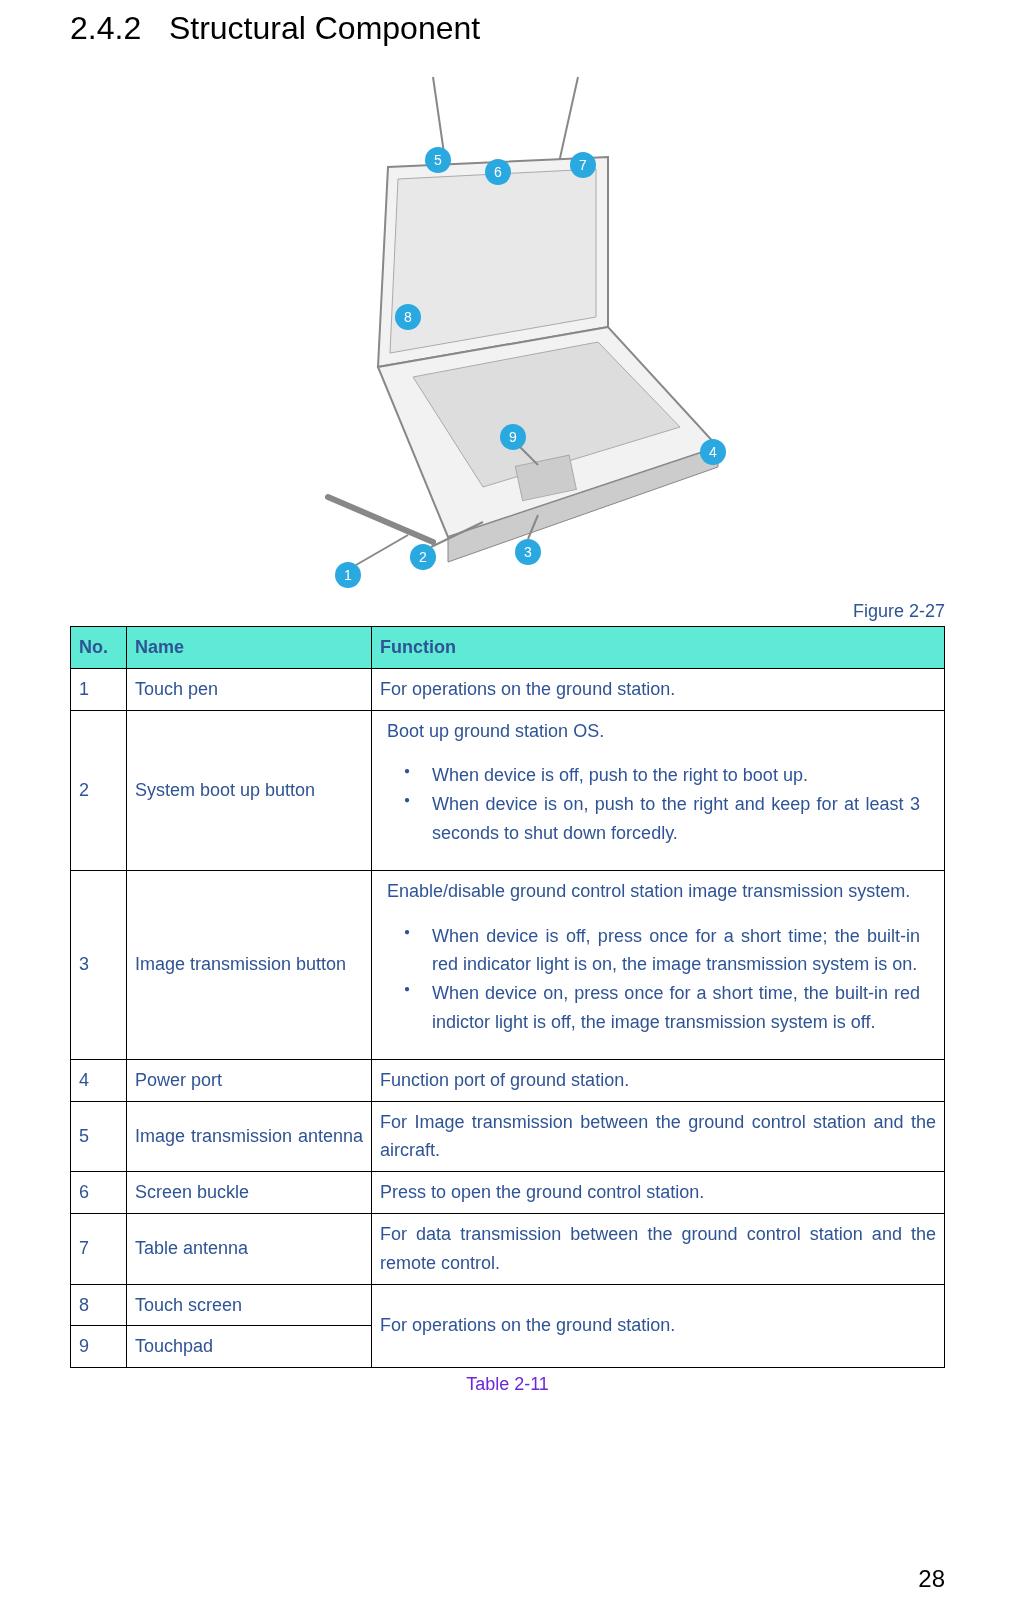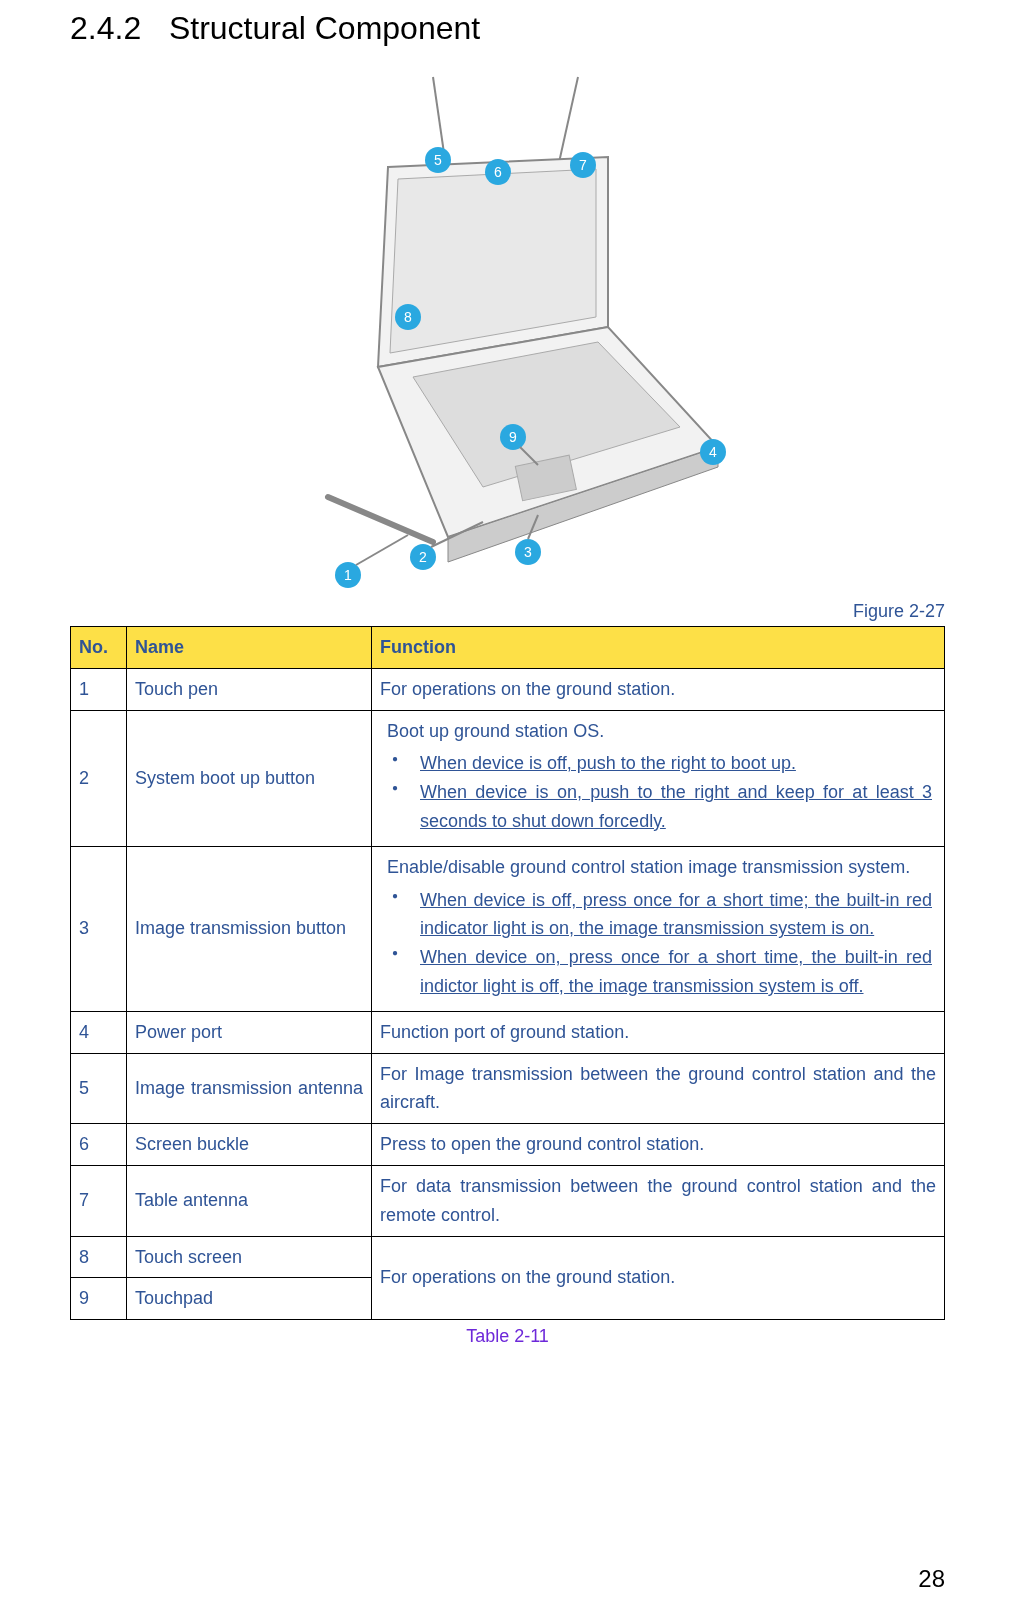--- a/index.html
+++ b/index.html
@@ -47,35 +47,34 @@
     table-layout: fixed;
   }
   table.comp th, table.comp td {
     border: 1px solid #000;
     padding: 6px 8px;
     vertical-align: middle;
     line-height: 1.6;
     font-size: 18px;
   }
   table.comp th {
-    background: #fde047;
+    background: #5eead4;
     color: #2f5496;
     font-weight: bold;
     text-align: left;
   }
   col.c-no { width: 56px; }
   col.c-name { width: 245px; }
   col.c-func { }
   .blue { color: #2f5496; }
   .func-intro { margin: 0 0 4px 7px; }
   ul.func-list {
-    margin: 4px;
+    margin: 16px;
     padding-left: 36px;
     list-style: none;
-    text-decoration: underline;
   }
   ul.func-list li {
     position: relative;
     text-align: justify;
     text-justify: inter-word;
     margin: 0;
   }
   ul.func-list li::before {
     content: "●";
     color: #2f5496;

